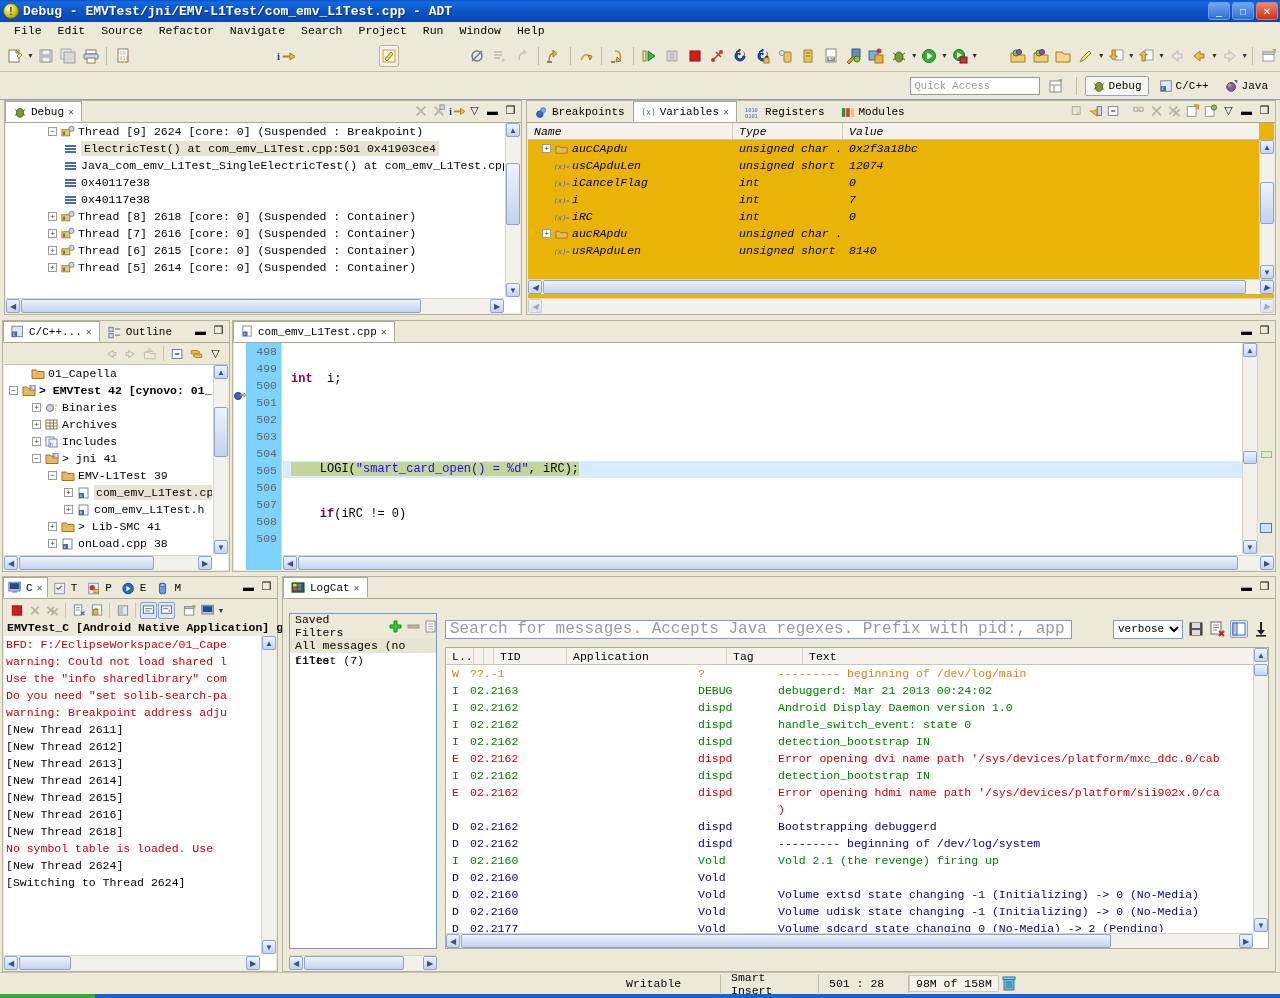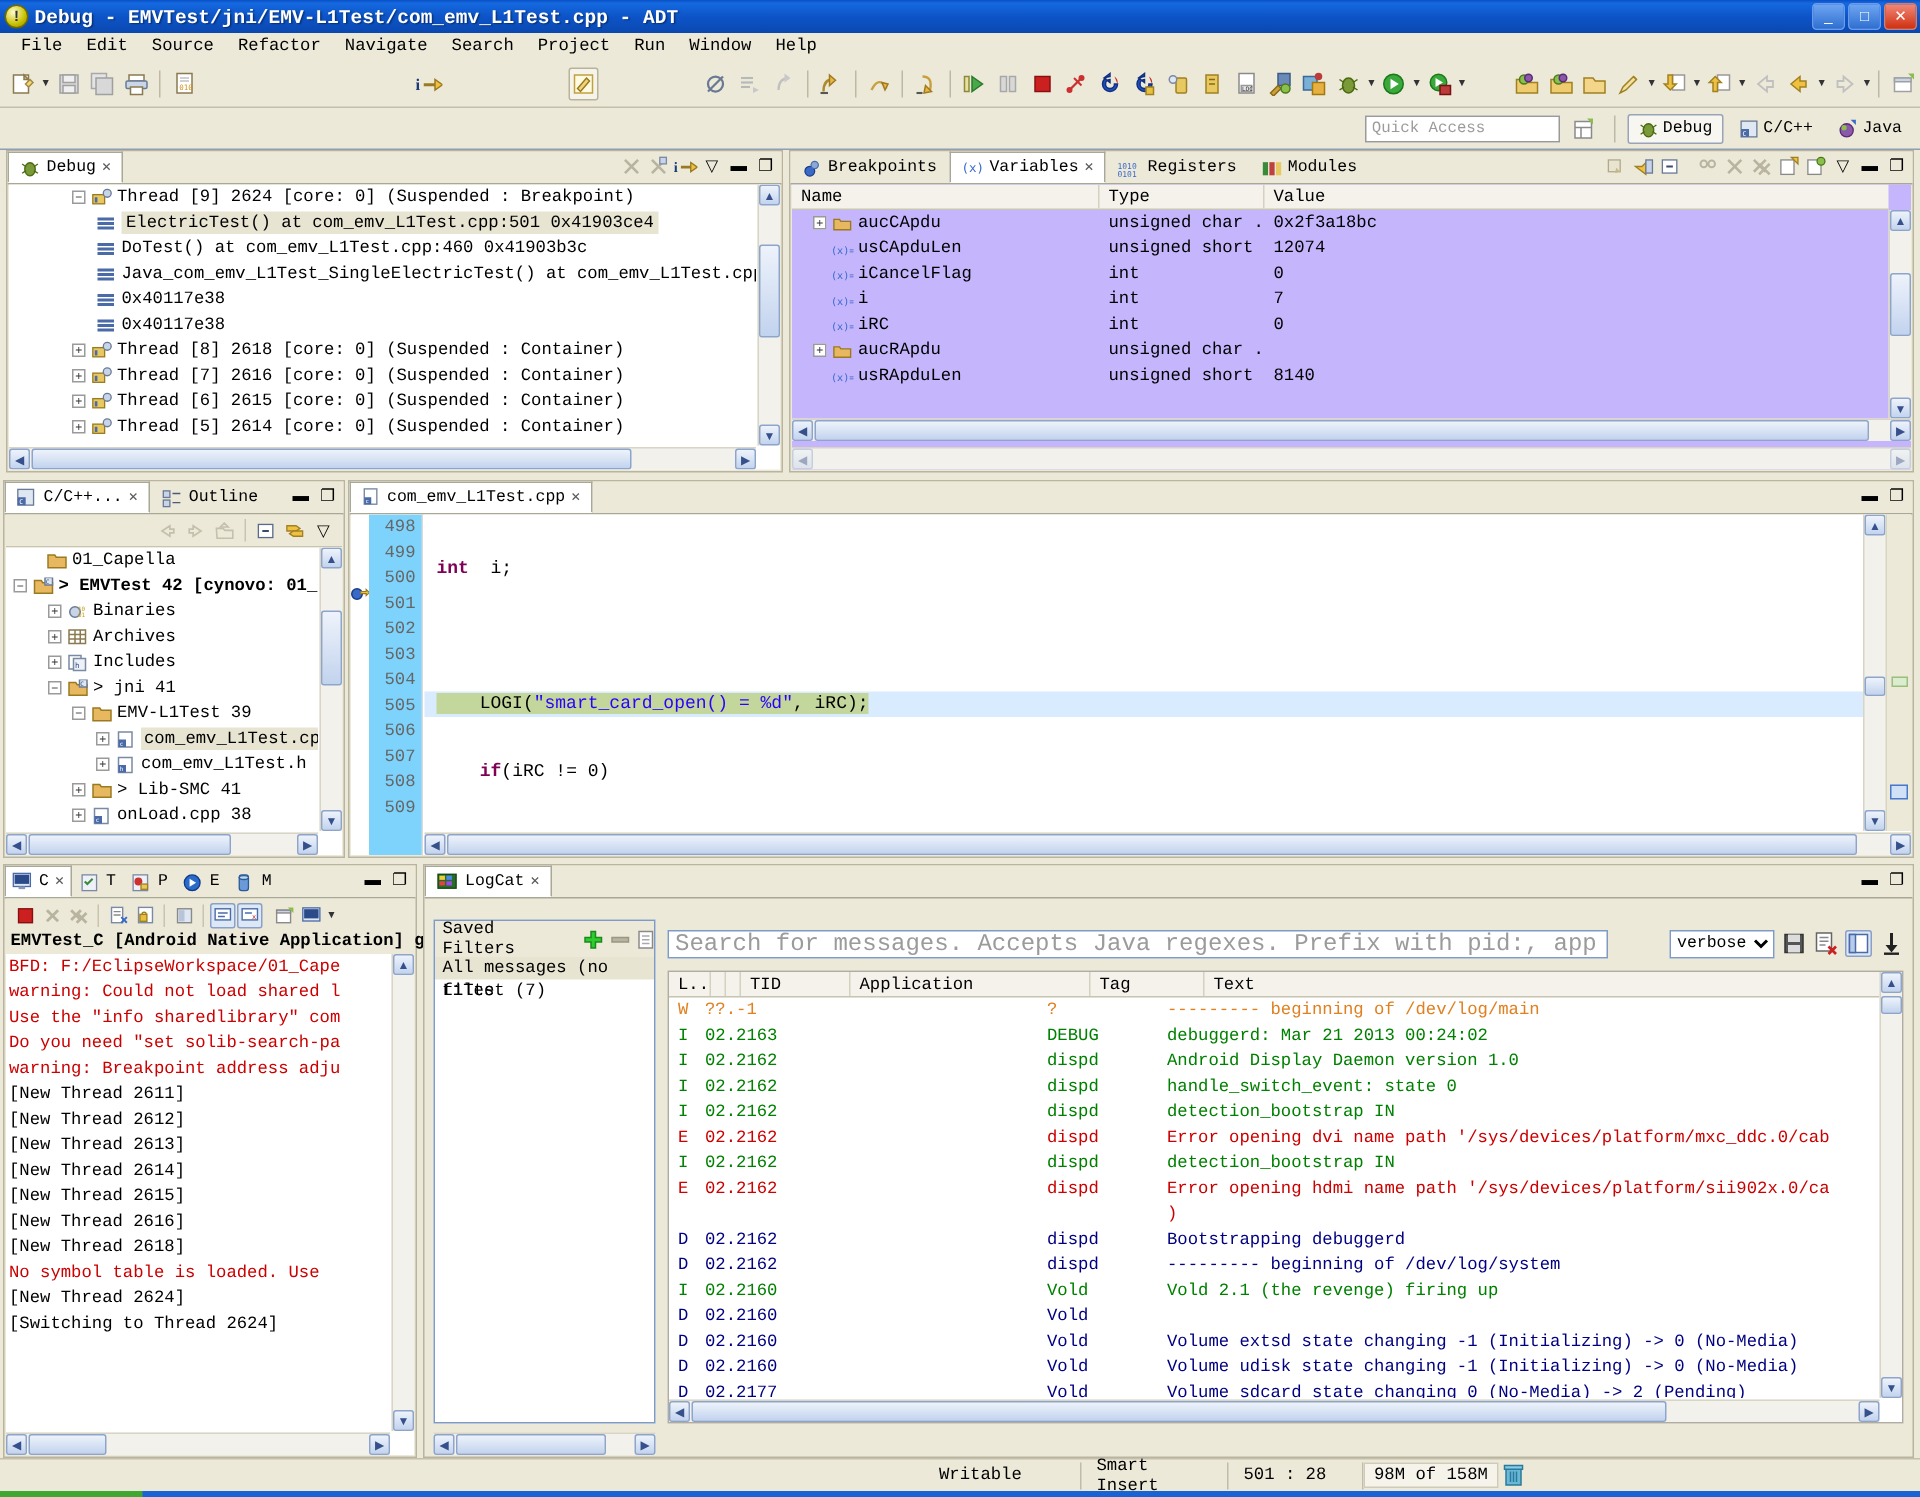--- a/index.html
+++ b/index.html
@@ -549,30 +549,20 @@
         <span class="sel" style="padding:1px 3px">ElectricTest() at com_emv_L1Test.cpp:501 0x41903ce4</span>
       </div>
       <div class="trow" style="padding-left:57px">
         <div class="ticon">
           <svg class="svg-i" width="14" height="12" viewBox="0 0 14 12">
               <rect x="1" y="2" width="11" height="2" fill="#4a6aa8"></rect>
               <rect x="1" y="5" width="11" height="2" fill="#4a6aa8"></rect>
               <rect x="1" y="8" width="11" height="2" fill="#4a6aa8"></rect>
             </svg>
         </div>
-        <span>DoTest() at com_emv_L1Test.cpp:460 0x41903b3c</span>
-      </div>
-      <div class="trow" style="padding-left:57px">
-        <div class="ticon">
-          <svg class="svg-i" width="14" height="12" viewBox="0 0 14 12">
-              <rect x="1" y="2" width="11" height="2" fill="#4a6aa8"></rect>
-              <rect x="1" y="5" width="11" height="2" fill="#4a6aa8"></rect>
-              <rect x="1" y="8" width="11" height="2" fill="#4a6aa8"></rect>
-            </svg>
-        </div>
         <span>Java_com_emv_L1Test_SingleElectricTest() at com_emv_L1Test.cpp:763</span>
       </div>
       <div class="trow" style="padding-left:57px">
         <div class="ticon">
           <svg class="svg-i" width="14" height="12" viewBox="0 0 14 12">
               <rect x="1" y="2" width="11" height="2" fill="#4a6aa8"></rect>
               <rect x="1" y="5" width="11" height="2" fill="#4a6aa8"></rect>
               <rect x="1" y="8" width="11" height="2" fill="#4a6aa8"></rect>
             </svg>
         </div>
@@ -726,21 +716,21 @@
         <svg class="svg-i" width="15" height="14" viewBox="0 0 16 16">
             <rect x="2" y="3" width="10" height="11" fill="#fff" stroke="#8a8a8a"></rect>
             <circle cx="12" cy="4" r="3" fill="#8abf4a" stroke="#4a7a20"></circle>
           </svg>
       </div>
       <div class="vbtn">▽</div>
       <div class="vbtn">▬</div>
       <div class="vbtn">❐</div>
     </div>
   </div>
-  <div class="panelbody" style="position:absolute;left:1px;top:22px;right:1px;bottom:1px;background:#c4b5fd;">
+  <div class="panelbody" style="position:absolute;left:1px;top:22px;right:1px;bottom:1px;background:#eab308;font-style:italic;">
     <div class="thead" style="margin-right:15px;">
       <div class="thcell" style="width:205px">Name</div>
       <div class="thcell" style="width:110px">Type</div>
       <div class="thcell" style="width:400px;border-right:none">Value</div>
     </div>
     <div style="position:absolute;left:0;top:17px;right:15px;bottom:34px;overflow:hidden;font-family:'Liberation Mono',monospace;">
       <div class="trowd">
         <div class="tdcell" style="width:205px;display:flex;align-items:center;">
           <span class="texp" style="margin-left:8px">+</span>
           <span class="ticon">

